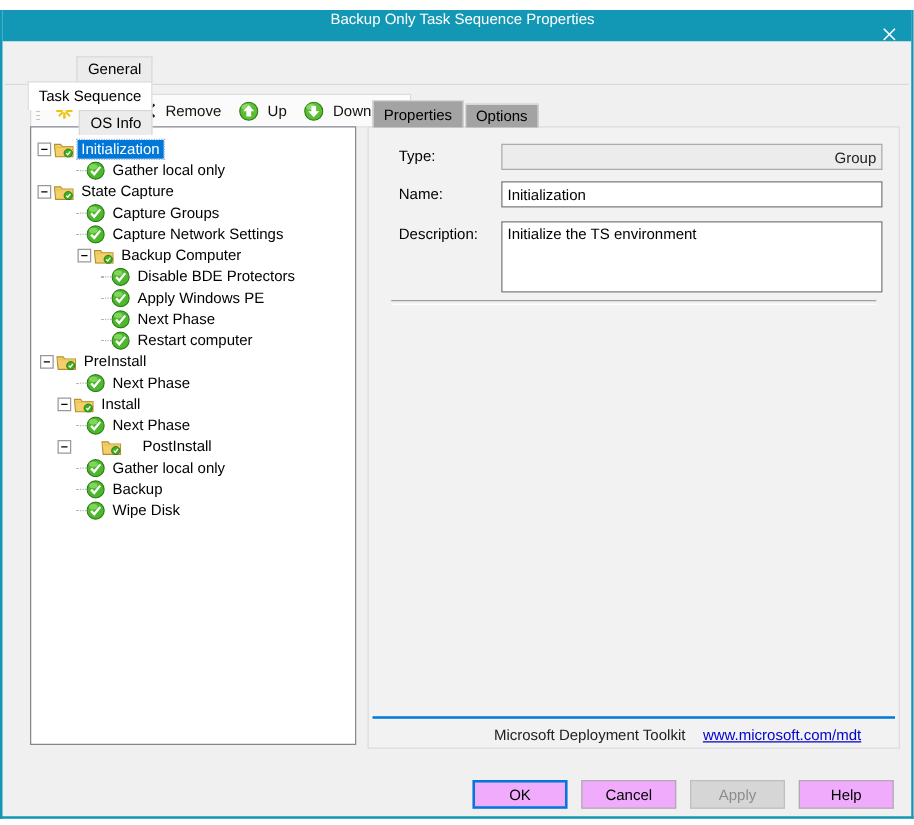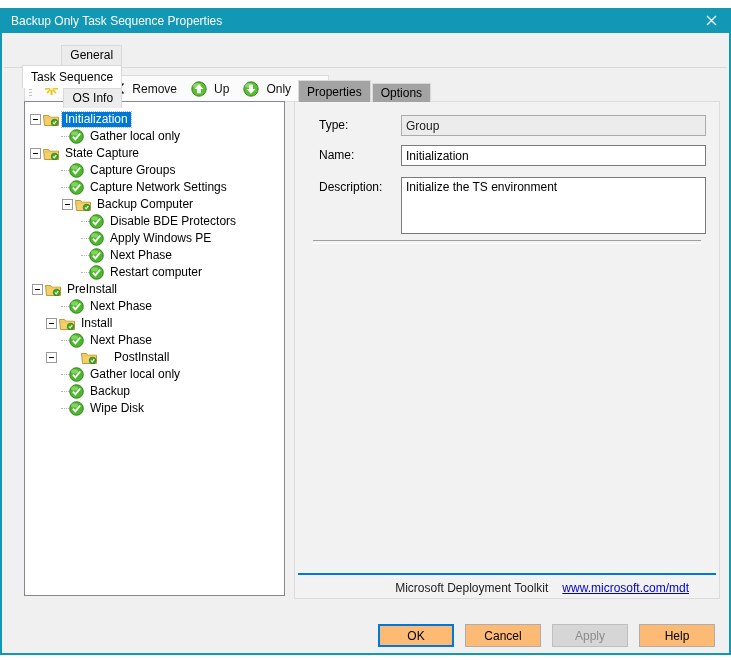--- a/index.html
+++ b/index.html
@@ -8,21 +8,21 @@
     font-family:"Liberation Sans",sans-serif;font-size:12px;color:#000;
     -webkit-font-smoothing:antialiased;
   }
   .dialog{
     position:absolute;left:0;top:8px;width:731px;height:647px;
     box-sizing:border-box;background:#f0f0f0;
     border-left:2px solid #1297b4;border-right:2px solid #1297b4;border-bottom:2px solid #1297b4;
   }
   .titlebar{
     height:25px;background:#1297b4;color:#fff;display:flex;align-items:center;
-    padding-left:9px;font-size:12px;user-select:none;
+    padding-left:9px;font-size:12px;user-select:none;flex-direction:column;
   }
   .titlebar .title{flex:0 1 auto;}
   .titlebar .close{
     margin-left:auto;width:36px;height:25px;display:flex;align-items:center;justify-content:center;cursor:default;
   }
   
   .tabs{position:absolute;display:flex;align-items:flex-end;}
   .tabs-main{left:20px;top:37px;height:27px;flex-direction:column;}
   .tabline{position:absolute;left:2px;right:2px;top:59px;height:1px;background:#d9d9d9;}
   .tab{
@@ -61,34 +61,34 @@
     position:absolute;left:292px;top:93px;width:426px;height:498px;box-sizing:border-box;
     background:#f2f2f2;border:1px solid #dcdcdc;
   }
   .frow{position:absolute;left:0;width:100%;}
   .flabel{position:absolute;left:24px;top:3px;}
   .finput{
     position:absolute;left:106px;top:0;width:305px;height:21px;box-sizing:border-box;
     border:1px solid #7a7a7a;background:#fff;font-family:"Liberation Sans",sans-serif;font-size:12px;
     padding:2px 4px;margin:0;
   }
-  .finput.ro{background:#ececec;border:1px solid #ababab;color:#222;}
+  .finput.ro{background:#ececec;border:1px solid #ababab;color:#222;text-align:right;}
   textarea.finput{height:57px;resize:none;}
   .separator{position:absolute;left:18px;width:388px;height:2px;border-top:1px solid #9f9f9f;border-bottom:1px solid #ffffff;}
   .blueline{position:absolute;left:3px;right:3px;top:471px;height:2px;background:#0078d7;}
   .panefooter{
     position:absolute;left:0;right:0;top:476px;height:20px;display:flex;align-items:center;
     justify-content:flex-end;gap:14px;padding-right:30px;
   }
   .brand{color:#222;}
   a.mdtlink{color:#0000cc;text-decoration:underline;}
   
   .btnrow{position:absolute;right:14px;top:616px;display:flex;gap:11px;}
   .btn{
-    box-sizing:border-box;width:76px;height:23px;background:#fdba74;border:1px solid #adadad;
+    box-sizing:border-box;width:76px;height:23px;background:#f0abfc;border:1px solid #adadad;
     display:flex;align-items:center;justify-content:center;font-size:12px;color:#000;
   }
   .btn.focused{border:2px solid #0078d7;}
   .btn.disabled{background:#d6d6d6;border:1px solid #bfbfbf;color:#8c8c8c;}
 </style>
 </head>
 <body>
 
 <div class="dialog" id="dlg" style="border-color: rgb(18, 151, 180);">
 
@@ -146,21 +146,21 @@
       <span class="lbl">Up</span>
     </span>
     <span class="tbtn">
       <span class="ticon">
         <svg width="16" height="16" viewBox="0 0 16 16">
           <circle cx="8" cy="8" r="7.2" fill="#5cbe35" stroke="#2e7d12" stroke-width="0.9"></circle>
           <ellipse cx="6" cy="4.6" rx="4" ry="2.4" fill="#a8e589" opacity="0.65"></ellipse>
           <path d="M8 12.8 L3.6 8 H6.1 V3.8 H9.9 V8 H12.4 z" fill="#ffffff"></path>
         </svg>
       </span>
-      <span class="lbl">Only</span>
+      <span class="lbl">Down</span>
     </span>
   </div>
 
   <div class="tree" id="tree">
       <div class="trow" style="padding-left: 5px;">
         <span class="expander">
           <i></i>
         </span>
         <span class="gap2"></span>
         <span class="ticon">

